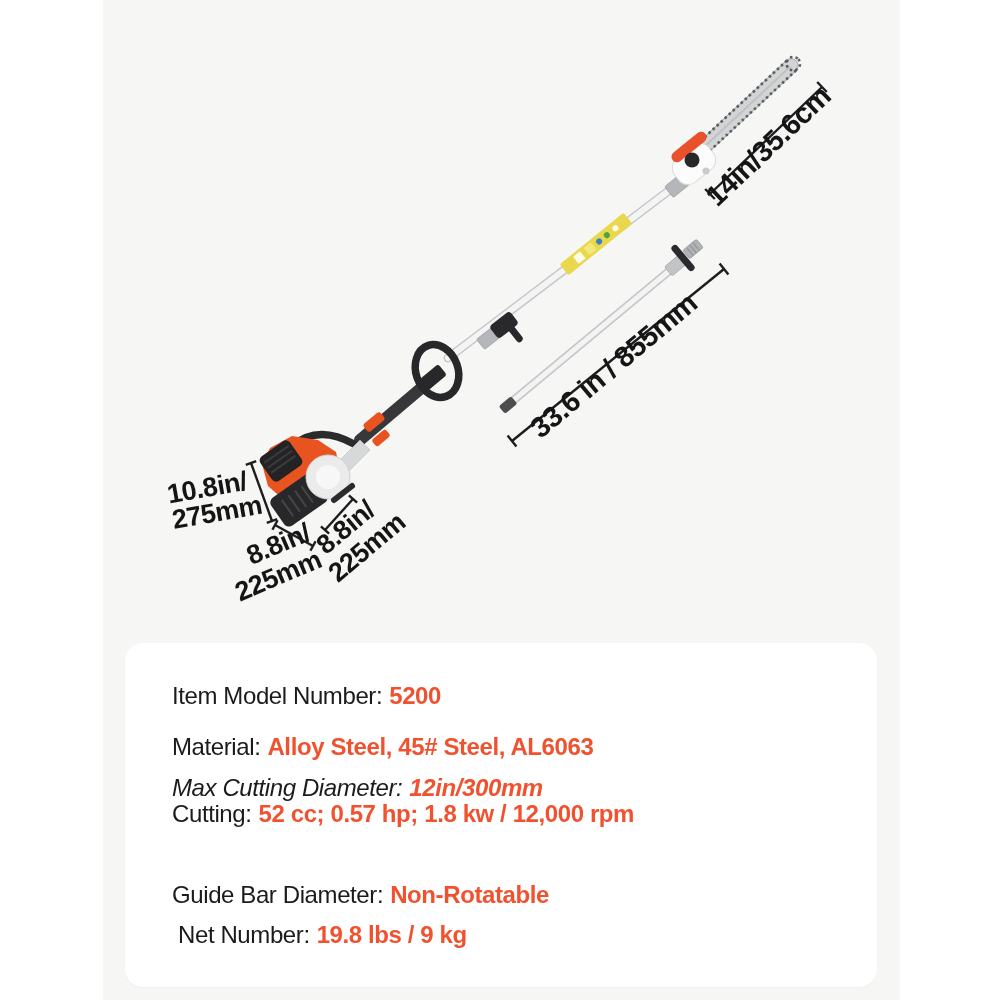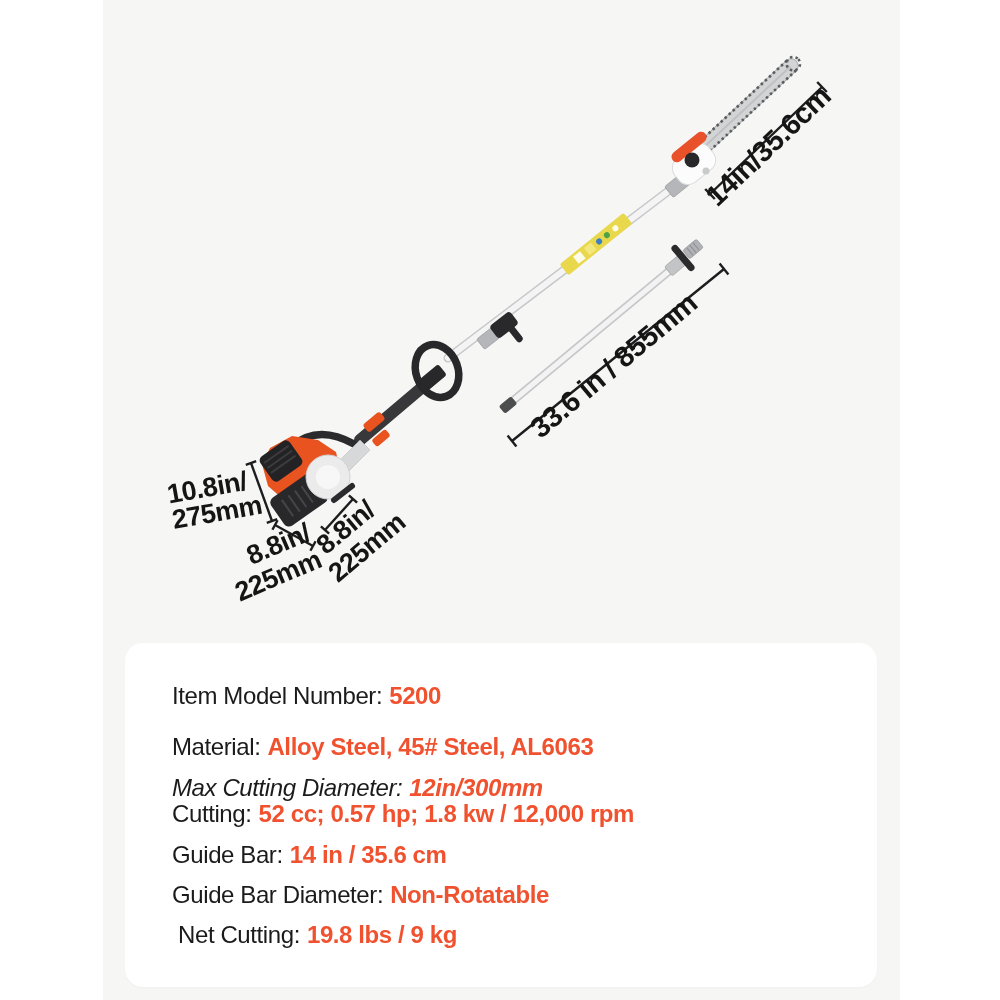--- a/index.html
+++ b/index.html
@@ -210,25 +210,22 @@
   </div>
 
   <div class="spec-row row-2">
     <span class="lbl">Max Cutting Diameter:</span><span class="val">12in/300mm</span>
   </div>
 
   <div class="spec-row row-3">
     <span class="lbl">Cutting:</span><span class="val">52 cc; 0.57 hp; 1.8 kw / 12,000 rpm</span>
   </div>
 
-  <div class="spec-row row-4">
-    <span class="lbl">Guide Bar:</span><span class="val">14 in / 35.6 cm</span>
-  </div>
 
   <div class="spec-row row-5">
     <span class="lbl">Guide Bar Diameter:</span><span class="val">Non-Rotatable</span>
   </div>
 
   <div class="spec-row row-6">
-    <span class="lbl">Net Cutting:</span><span class="val">19.8 lbs / 9 kg</span>
+    <span class="lbl">Net Number:</span><span class="val">19.8 lbs / 9 kg</span>
   </div>
 
 </div>
 
 </body></html>

